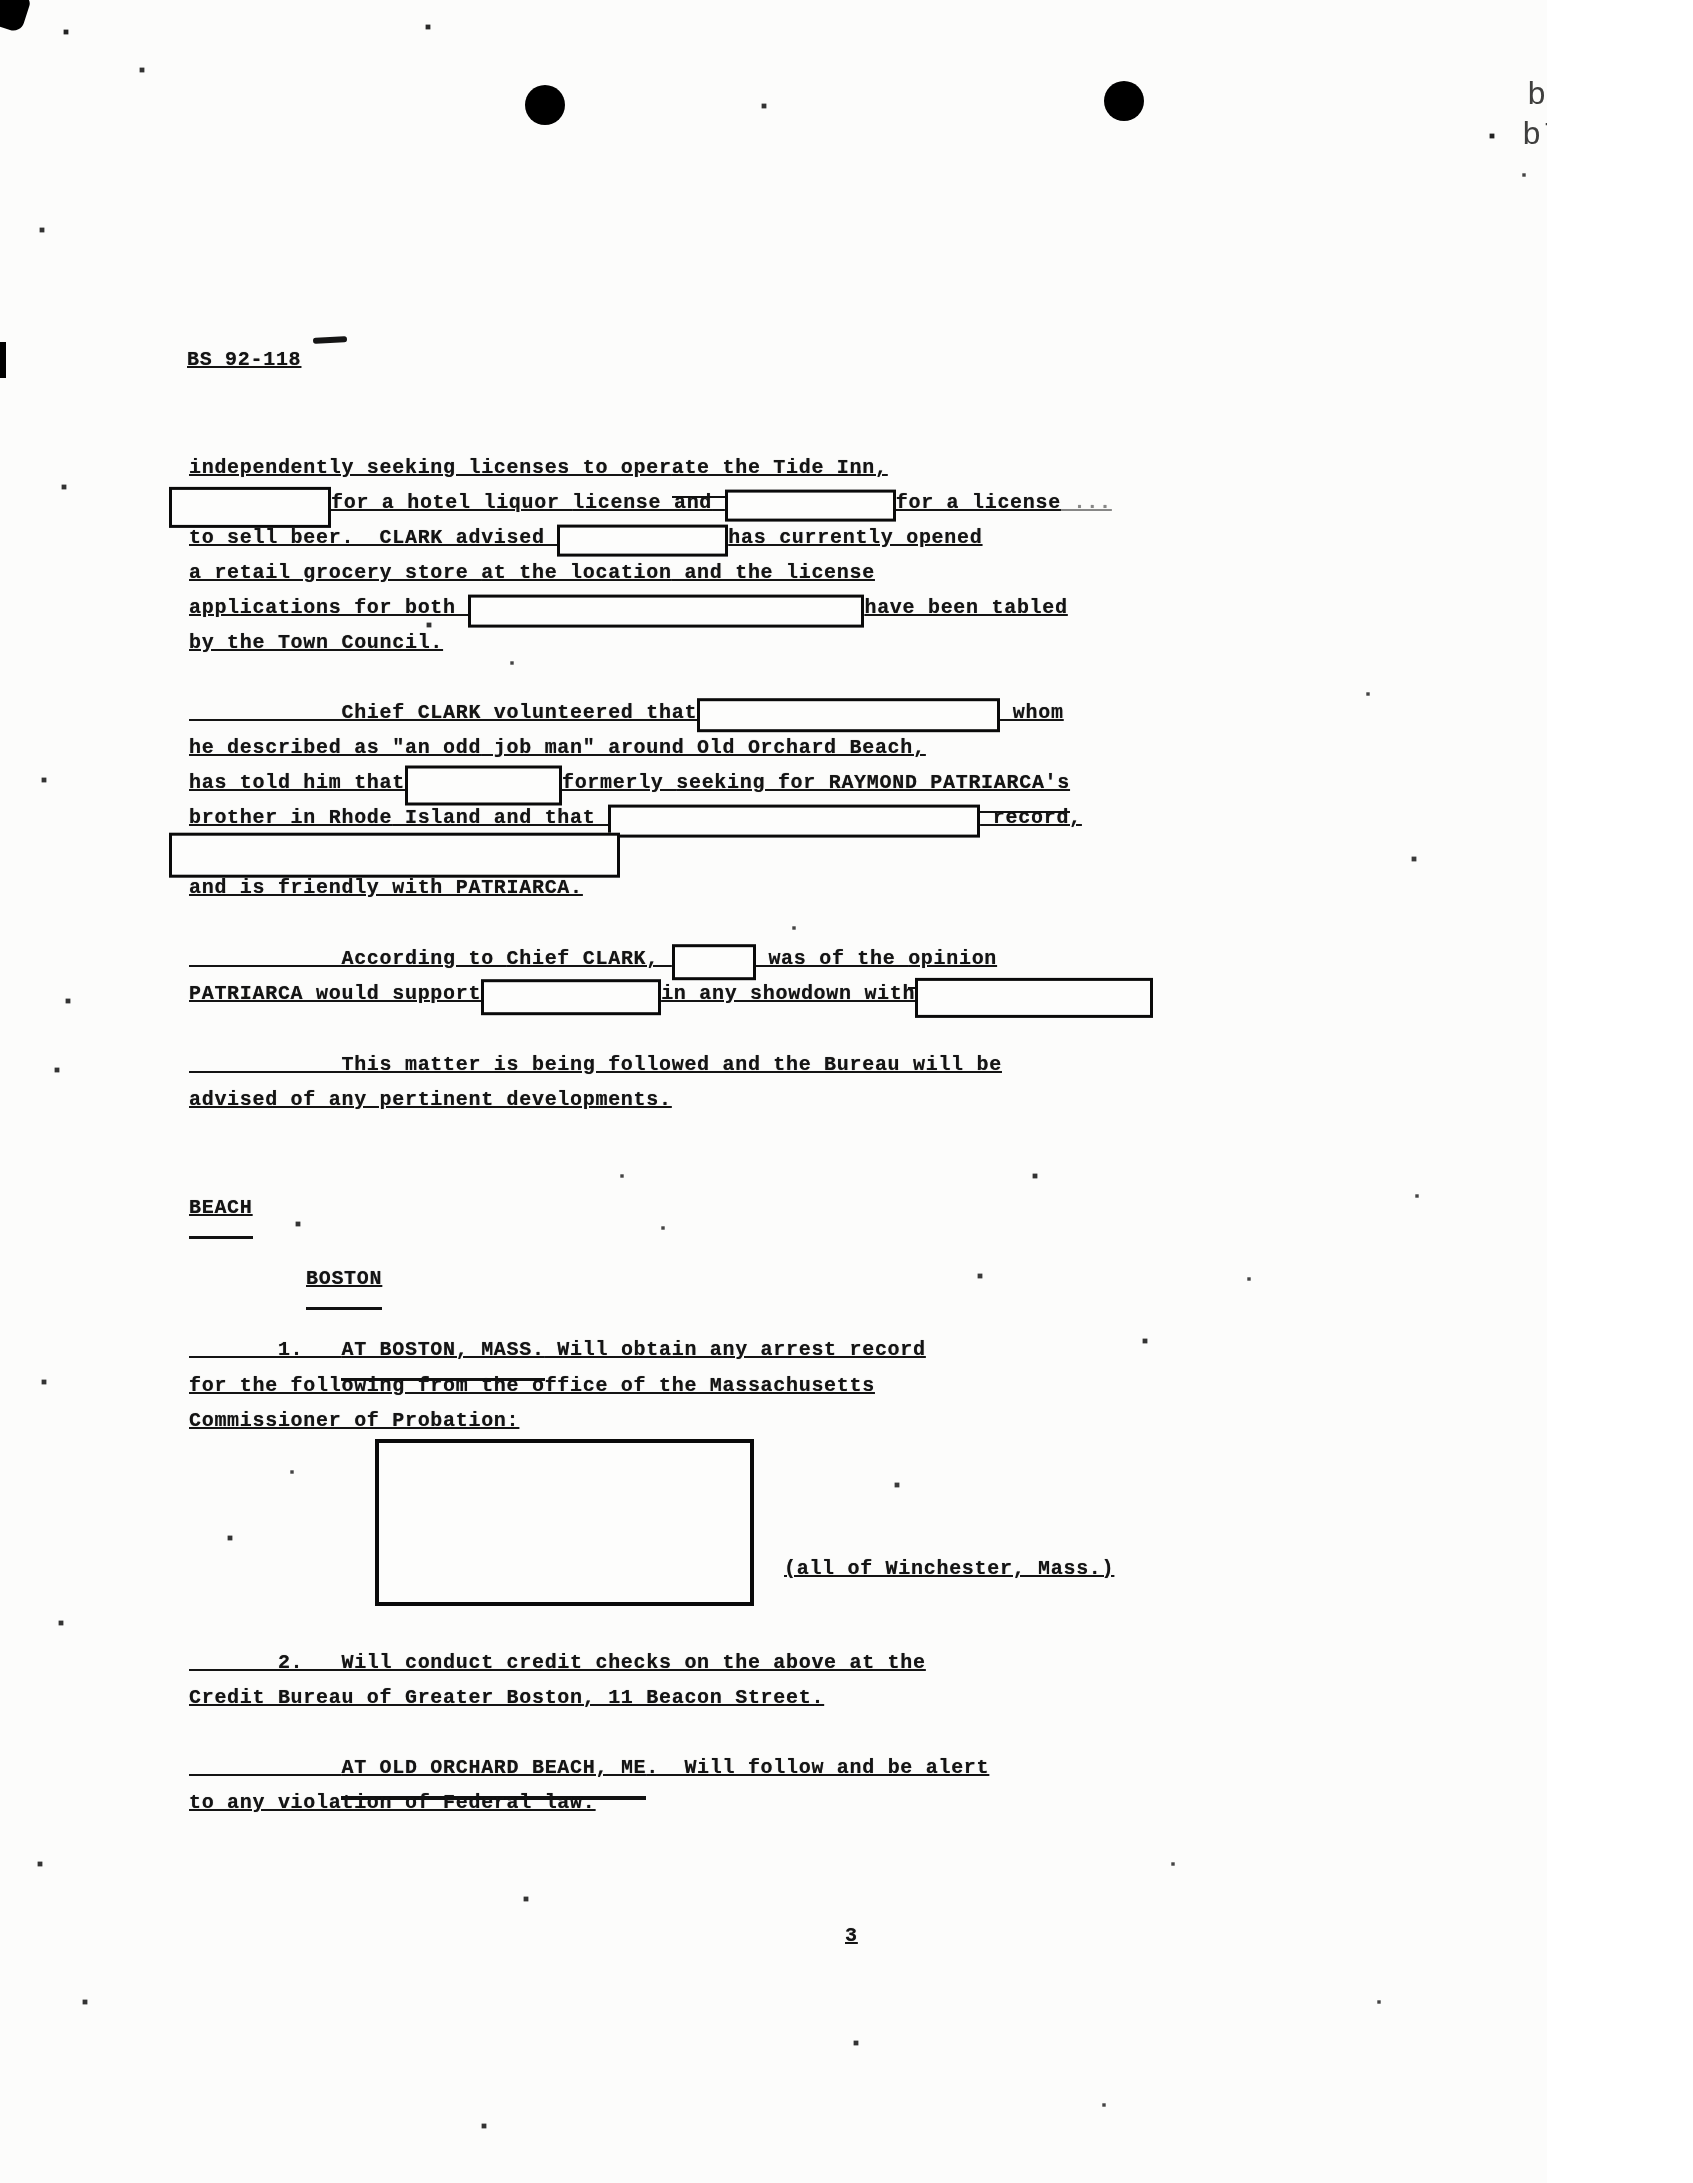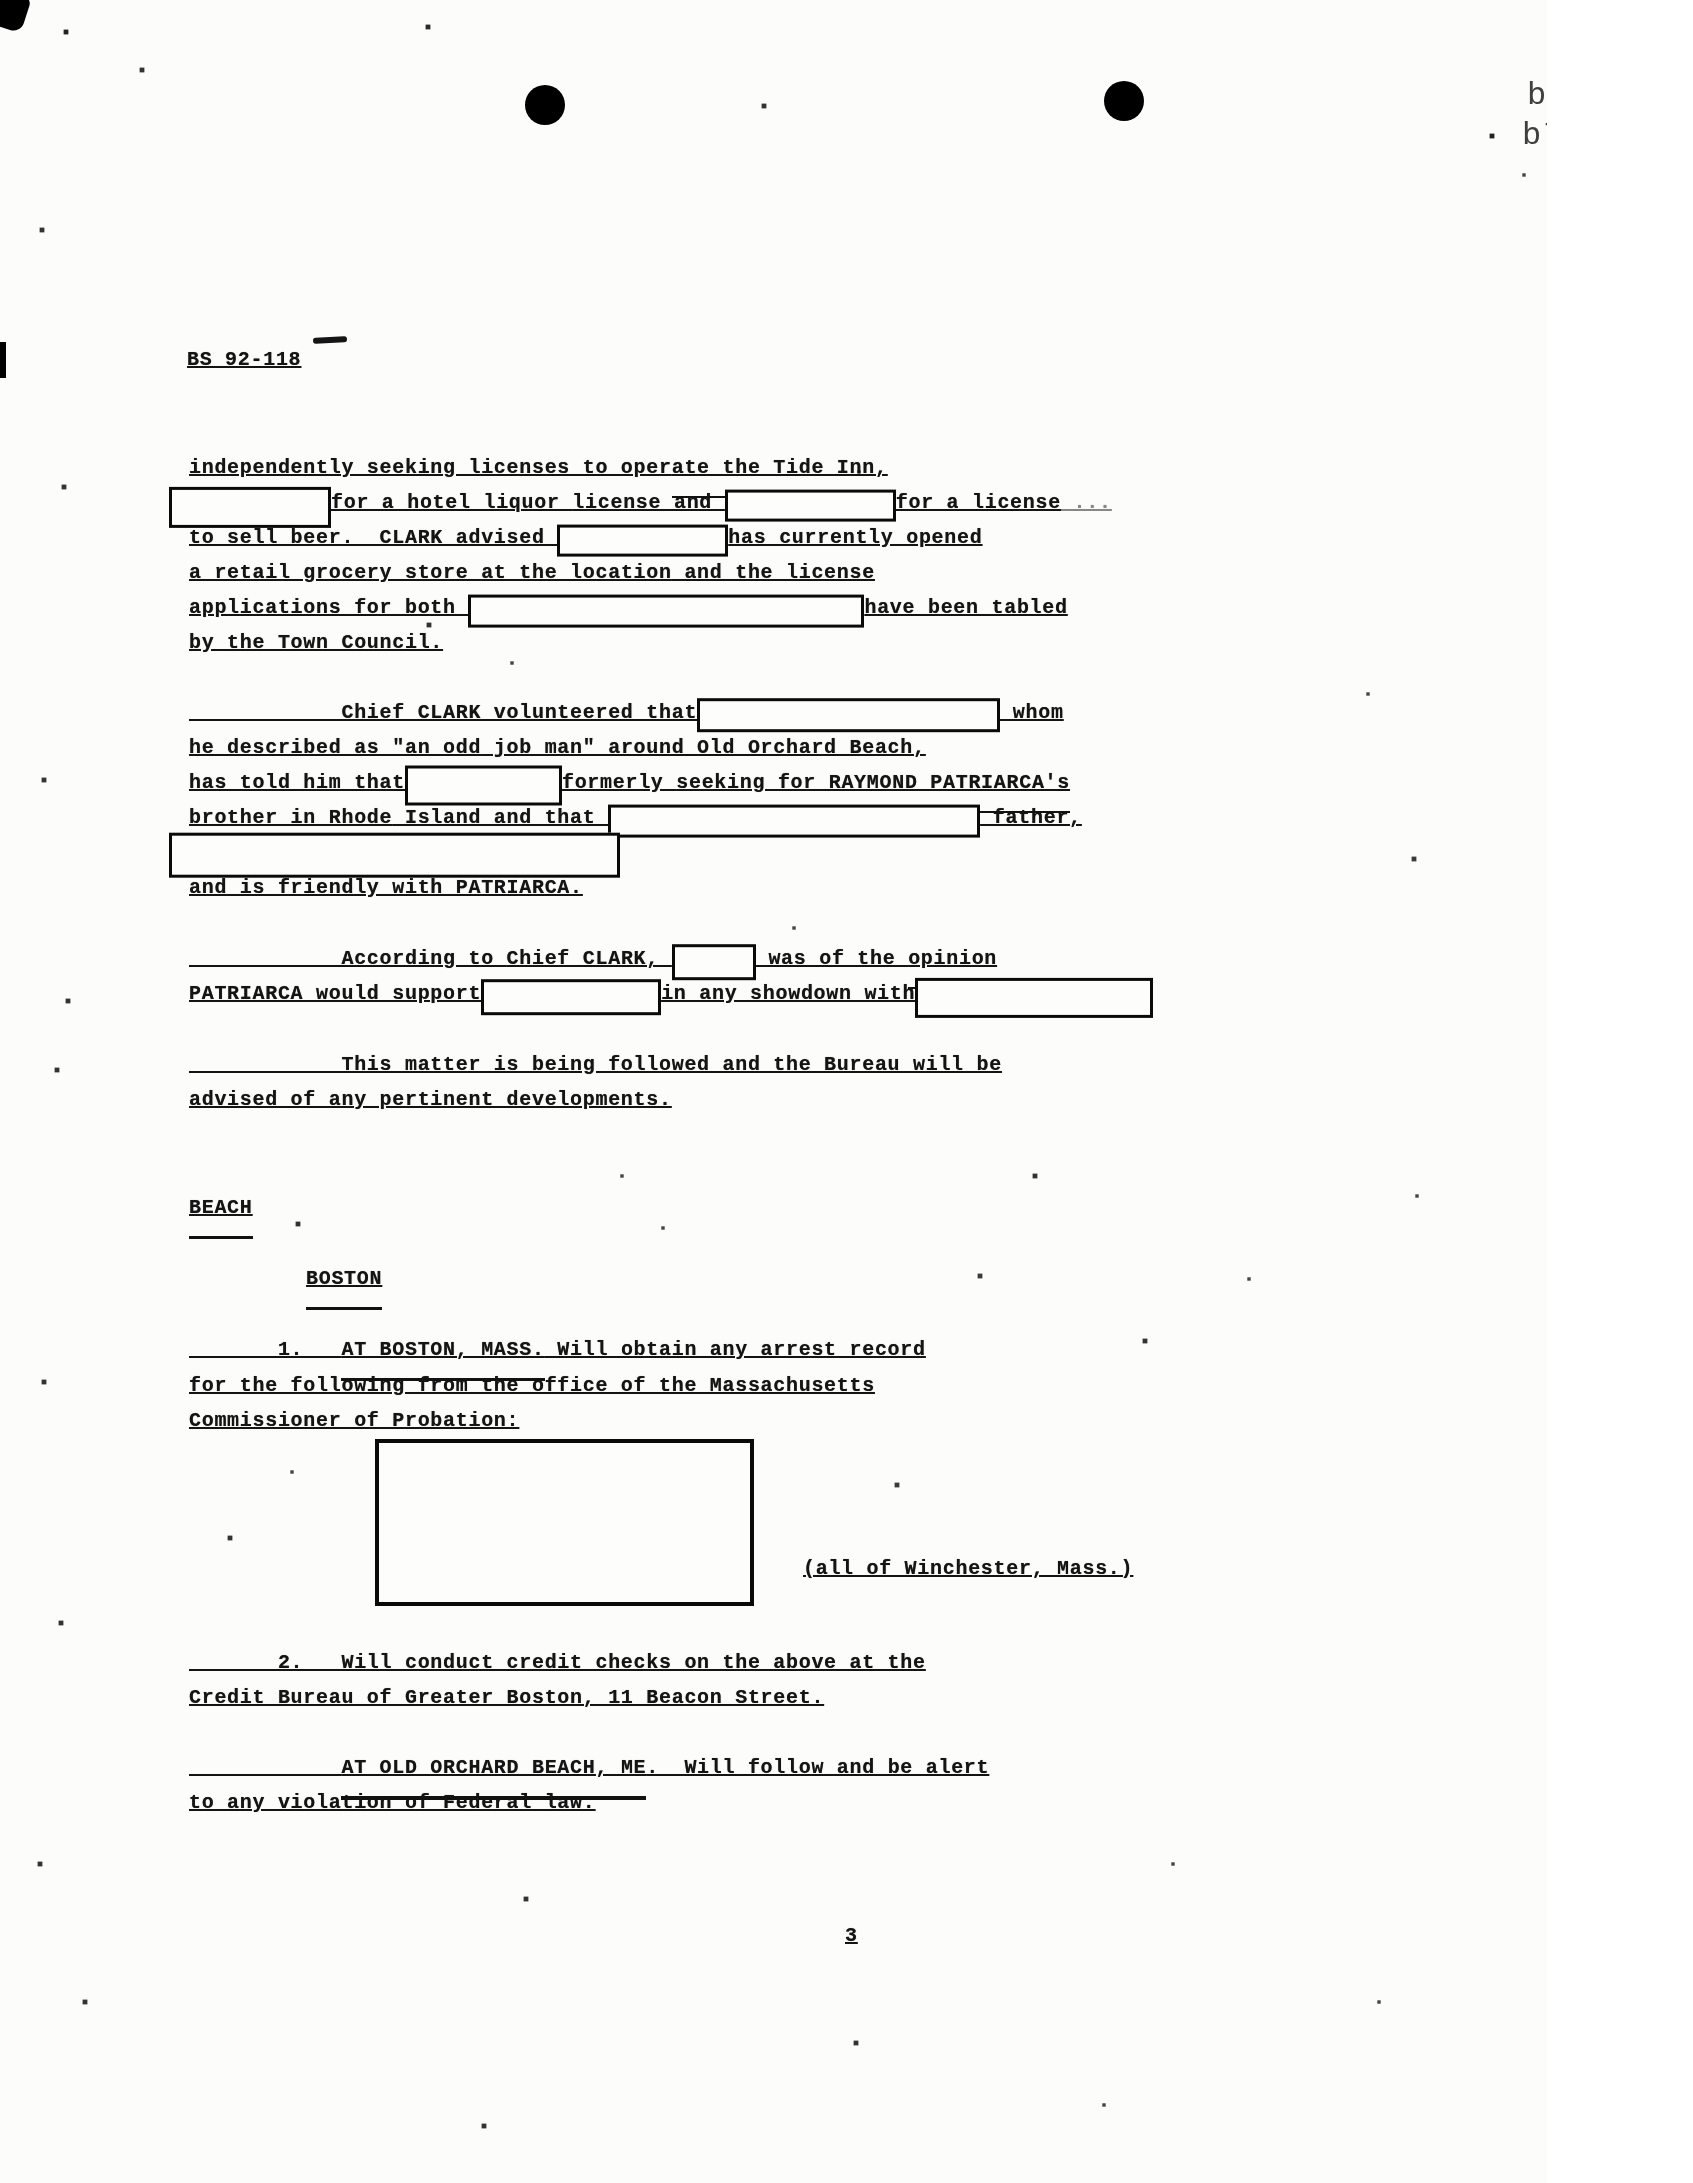--- a/index.html
+++ b/index.html
@@ -88,34 +88,34 @@
       <div class="line" style="top: 348px; left: 187px;"><span>BS 92-118</span></div>
       <div class="line" style="top: 456px; left: 189px;"><span>independently seeking licenses to oper</span><span class="u" style="border-bottom-width: 2.1px;">ate the Tide Inn,</span></div>
       <div class="line" style="top: 491px; left: 169px;"><span class="rbox" style="width: 162px; height: 41px; transform: translateY(-4.1px);"></span><span>for a hotel liquor </span><span class="u" style="border-bottom-width: 2.1px;">license and</span><span> </span><span class="rbox" style="width: 171px; height: 32px; transform: translateY(-1.4px);"></span><span>for a license</span><span class="dim"> ...</span></div>
       <div class="line" style="top: 526px; left: 189px;"><span>to sell beer.  CLARK advised </span><span class="rbox" style="width: 171px; height: 32px; transform: translateY(-1.4px);"></span><span>has currently opened</span></div>
       <div class="line" style="top: 561px; left: 189px;"><span>a retail grocery store </span><span class="u" style="border-bottom-width: 2.1px;">at the location</span><span> and the license</span></div>
       <div class="line" style="top: 596px; left: 189px;"><span>applications for both </span><span class="rbox" style="width: 396px; height: 33px; transform: translateY(-1.4px);"></span><span>have been tabled</span></div>
       <div class="line" style="top: 631px; left: 189px;"><span>by the Town Council.</span></div>
       <div class="line" style="top: 701px; left: 189px;"><span>            Chief CLARK volunteered that</span><span class="rbox" style="width: 303px; height: 34px; transform: translateY(-2.8px);"></span><span> whom</span></div>
       <div class="line" style="top: 736px; left: 189px;"><span>he described as "</span><span class="u" style="border-bottom-width: 2.1px;">an odd</span><span> job man" around Old Orchard Beach,</span></div>
       <div class="line" style="top: 771px; left: 189px;"><span>has told him that</span><span class="rbox" style="width: 157px; height: 40px; transform: translateY(-5.5px);"></span><span>formerly </span><span class="u" style="border-bottom-width: 2.1px;">seeking for RAYMOND PATRIARCA's</span></div>
-      <div class="line" style="top: 806px; left: 189px;"><span class="u" style="border-bottom-width: 2.1px;">brother in Rhode</span><span> Island and that </span><span class="rbox" style="width: 372px; height: 33px; transform: translateY(-1.4px);"></span><span> father,</span></div>
+      <div class="line" style="top: 806px; left: 189px;"><span class="u" style="border-bottom-width: 2.1px;">brother in Rhode</span><span> Island and that </span><span class="rbox" style="width: 372px; height: 33px; transform: translateY(-1.4px);"></span><span> record,</span></div>
       <div class="line" style="top: 841px; left: 169px;"><span class="rbox" style="width: 451px; height: 45px; transform: translateY(-8.3px);"></span></div>
       <div class="line" style="top: 876px; left: 189px;"><span>and is friendly with PATRIARCA.</span></div>
       <div class="line" style="top: 947px; left: 189px;"><span>            According to </span><span class="u" style="border-bottom-width: 2.1px;">Chief CLARK,</span><span> </span><span class="rbox" style="width: 84px; height: 36px; transform: translateY(-2.8px);"></span><span> was of the </span><span class="u" style="border-bottom-width: 2.8px;">opinion</span></div>
       <div class="line" style="top: 982px; left: 189px;"><span>PATRIARCA would support</span><span class="rbox" style="width: 180px; height: 36px; transform: translateY(-2.8px);"></span><span>in any showdown with</span><span class="rbox" style="width: 238px; height: 40px; transform: translateY(-4.1px);"></span></div>
       <div class="line" style="top: 1053px; left: 189px;"><span>            This matter is being followed and the Bureau will be</span></div>
       <div class="line" style="top: 1088px; left: 189px;"><span>advised of any pertinent developments.</span></div>
       <div class="line" style="top: 1196px; left: 189px;"><span class="u" style="border-bottom-width: 3.4px;">BEACH</span></div>
       <div class="line" style="top: 1267px; left: 306px;"><span class="u" style="border-bottom-width: 3.4px;">BOSTON</span></div>
       <div class="line" style="top: 1338px; left: 189px;"><span>       1.   </span><span class="u" style="border-bottom-width: 3.4px;">AT BOSTON, MASS.</span><span> Will obtain any arrest record</span></div>
       <div class="line" style="top: 1374px; left: 189px;"><span>for the following from the office of the Massachusetts</span></div>
       <div class="line" style="top: 1409px; left: 189px;"><span>Commissioner of Probation:</span></div>
       <div class="line" style="top: 1439px; left: 375px;"><span class="rbox" style="width: 379px; height: 167px; transform: translateY(0px); border-width: 4.1px;"></span></div>
-      <div class="line" style="top: 1557px; left: 803px;"><span>(all of Winchester, Mass.)</span></div>
+      <div class="line" style="top: 1557px; left: 784px;"><span>(all of Winchester, Mass.)</span></div>
       <div class="line" style="top: 1651px; left: 189px;"><span>       2.   Will conduct credit checks on the above at the</span></div>
       <div class="line" style="top: 1686px; left: 189px;"><span>Credit Bureau of Greater Boston, 11 Beacon Street.</span></div>
       <div class="line" style="top: 1756px; left: 189px;"><span>            </span><span class="u" style="border-bottom-width: 4.1px;">AT OLD ORCHARD BEACH, ME</span><span>.  Will follow and be alert</span></div>
       <div class="line" style="top: 1791px; left: 189px;"><span>to any violation of Federal law.</span></div>
       <div class="line" style="top: 1924px; left: 845px;"><span>3</span></div>
     </div>
 </div>
 
 
 </body></html>

